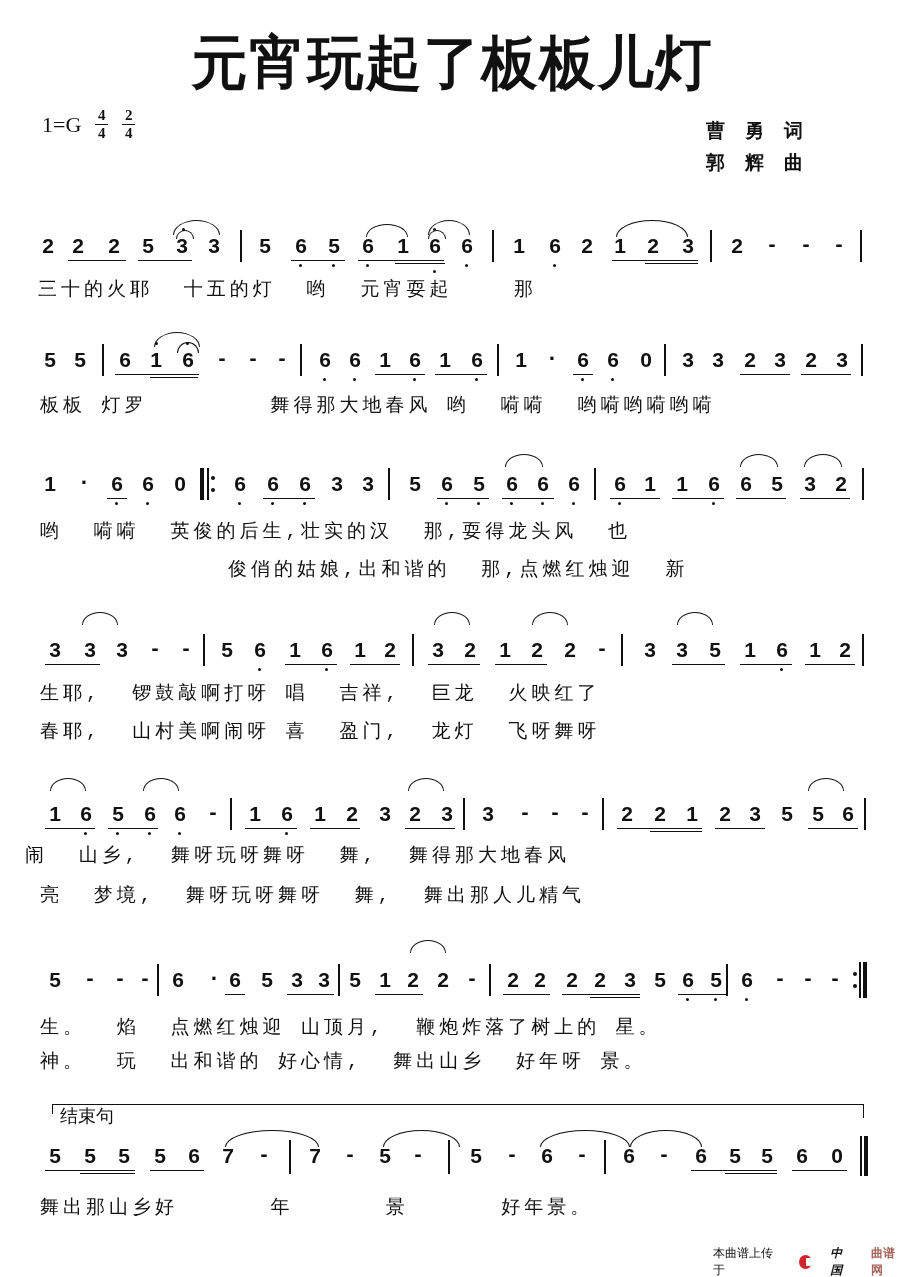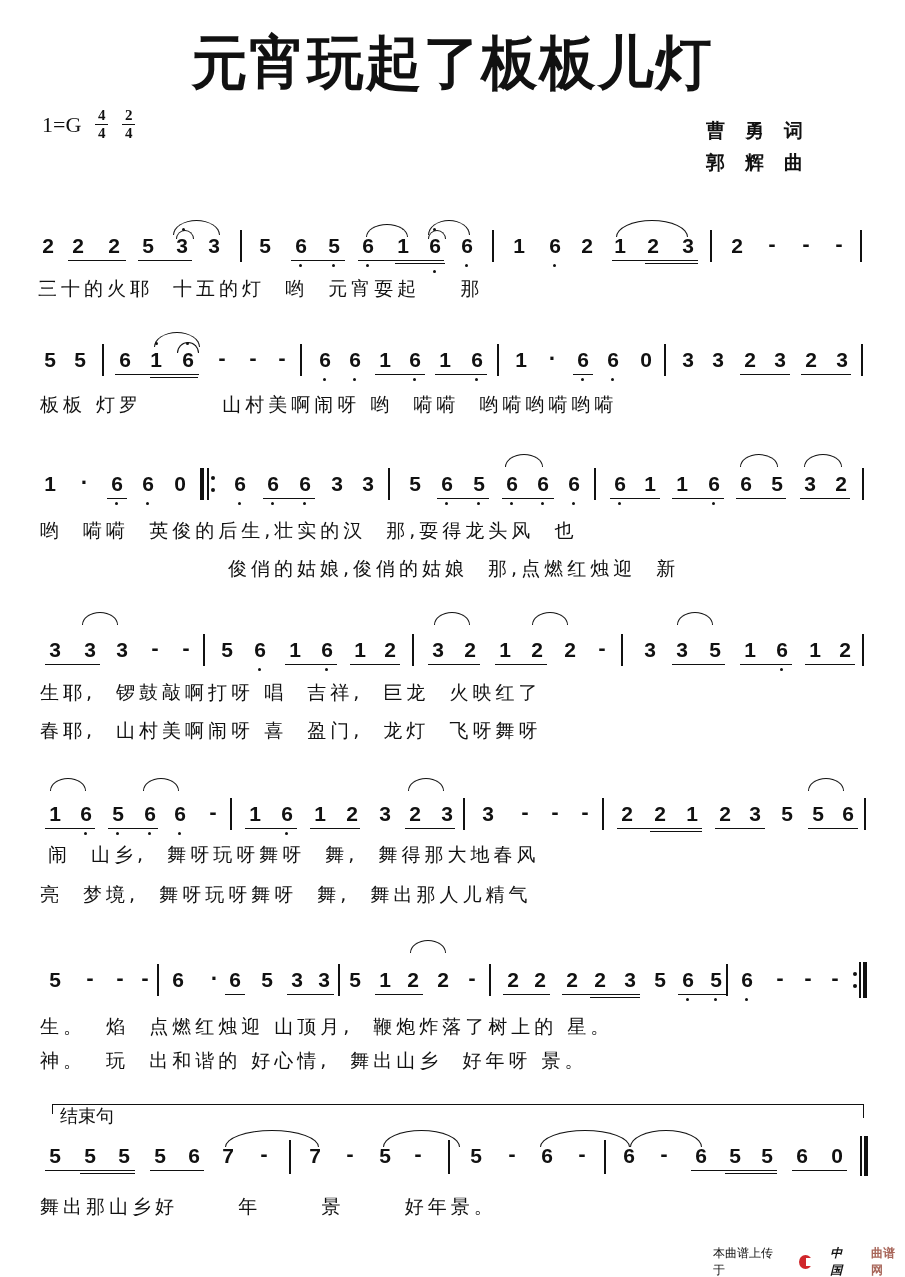--- a/index.html
+++ b/index.html
@@ -9,21 +9,21 @@
   .frac{display:inline-flex;flex-direction:column;align-items:center;font-size:15px;font-weight:bold;line-height:15px;}
   .frac .bar{width:13px;border-top:1.5px solid #111;margin:1px 0;}
   .credits{position:absolute;left:706px;font-size:19px;font-weight:bold;letter-spacing:20px;}
   .line{position:absolute;left:0;width:905px;}
   .n{position:absolute;font-family:"Liberation Sans",sans-serif;font-weight:bold;font-size:21px;width:20px;text-align:center;top:8px;}
   .dash{position:absolute;font-weight:bold;font-size:18px;top:8px;width:20px;text-align:center;}
   .dotb{position:absolute;width:3px;height:3px;background:#111;border-radius:50%;}
   .ul{position:absolute;border-top:1.3px solid #111;height:0;}
   .bar-v{position:absolute;width:1.5px;background:#111;}
   .arc{position:absolute;border:1.4px solid #111;border-bottom:none;border-left-color:#111;border-radius:50% 50% 0 0/100% 100% 0 0;height:12px;}
-  .lyr{position:absolute;font-size:19px;white-space:pre;letter-spacing:4px;}
+  .lyr{position:absolute;font-size:19px;white-space:pre;letter-spacing:4px;font-family:Liberation Mono, monospace;}
   .thick{position:absolute;width:4px;background:#111;}
   .rdot{position:absolute;width:4px;height:4px;background:#111;border-radius:50%;}
   .bracket{position:absolute;border-top:1.5px solid #111;}
   .footer{position:absolute;left:713px;top:1245px;font-size:12px;display:flex;align-items:center;gap:18px;}
   .logo-mark{width:14px;height:14px;border-radius:50%;background:#d0262b;position:relative;}
   .logo-mark:after{content:"";position:absolute;left:7px;top:3px;width:6px;height:8px;background:#fff;}
   .logo-cn{font-weight:bold;font-style:italic;color:#111;}
   .logo-cn2{font-weight:bold;color:#a8665a;}
 </style>
 </head>
@@ -141,21 +141,21 @@
   <div class="bar-v" style="left:664px;top:4px;height:32px"></div>
   <div class="n" style="left:678px">3</div>
     <div class="n" style="left:708px">3</div>
     <div class="n" style="left:740px">2</div>
     <div class="n" style="left:770px">3</div>
     <div class="n" style="left:801px">2</div>
     <div class="n" style="left:832px">3</div>
   <div class="ul" style="left:740px;top:34px;width:50px"></div>
     <div class="ul" style="left:801px;top:34px;width:50px"></div>
   <div class="bar-v" style="left:861px;top:4px;height:32px"></div>
-  <div class="lyr" style="left:40px;top:52px">板板 灯罗        山村美啊闹呀 哟  嗬嗬  哟嗬哟嗬哟嗬</div>
+  <div class="lyr" style="left:40px;top:52px">板板 灯罗        舞得那大地春风 哟  嗬嗬  哟嗬哟嗬哟嗬</div>
 </div>
 
 <div class="line" style="top:464px">
   <div class="arc" style="left:505px;top:-10px;width:36px"></div>
   <div class="arc" style="left:740px;top:-10px;width:36px"></div>
   <div class="arc" style="left:804px;top:-10px;width:36px"></div>
   <div class="n" style="left:40px">1</div>
     <div class="dash" style="left:74px">·</div>
     <div class="n" style="left:107px">6</div>
     <div class="n" style="left:138px">6</div>
@@ -200,21 +200,21 @@
     <div class="n" style="left:800px">3</div>
     <div class="n" style="left:831px">2</div>
   <div class="dotb" style="left:618px;top:38px"></div>
     <div class="dotb" style="left:712px;top:38px"></div>
   <div class="ul" style="left:610px;top:34px;width:50px"></div>
     <div class="ul" style="left:672px;top:34px;width:52px"></div>
     <div class="ul" style="left:736px;top:34px;width:50px"></div>
     <div class="ul" style="left:800px;top:34px;width:50px"></div>
   <div class="bar-v" style="left:862px;top:4px;height:32px"></div>
   <div class="lyr" style="left:40px;top:54px">哟  嗬嗬  英俊的后生,壮实的汉  那,耍得龙头风  也</div>
-  <div class="lyr" style="left:228px;top:92px">俊俏的姑娘,俊俏的姑娘  那,点燃红烛迎  新</div>
+  <div class="lyr" style="left:228px;top:92px">俊俏的姑娘,出和谐的  那,点燃红烛迎  新</div>
 </div>
 
 <div class="line" style="top:630px">
   <div class="arc" style="left:82px;top:-18px;width:34px"></div>
   <div class="arc" style="left:434px;top:-18px;width:34px"></div>
   <div class="arc" style="left:532px;top:-18px;width:34px"></div>
   <div class="arc" style="left:677px;top:-18px;width:34px"></div>
   <div class="n" style="left:45px">3</div>
     <div class="n" style="left:80px">3</div>
     <div class="n" style="left:112px">3</div>
@@ -299,21 +299,21 @@
     <div class="n" style="left:715px">2</div>
     <div class="n" style="left:745px">3</div>
     <div class="n" style="left:777px">5</div>
     <div class="n" style="left:808px">5</div>
     <div class="n" style="left:838px">6</div>
   <div class="ul" style="left:617px;top:34px;width:85px"></div>
     <div class="ul" style="left:650px;top:37px;width:52px"></div>
     <div class="ul" style="left:715px;top:34px;width:50px"></div>
     <div class="ul" style="left:808px;top:34px;width:50px"></div>
   <div class="bar-v" style="left:864px;top:4px;height:32px"></div>
-  <div class="lyr" style="left:48px;top:48px">闹  山乡,  舞呀玩呀舞呀  舞,  舞得那大地春风</div>
+  <div class="lyr" style="left:25px;top:48px">闹  山乡,  舞呀玩呀舞呀  舞,  舞得那大地春风</div>
   <div class="lyr" style="left:40px;top:88px">亮  梦境,  舞呀玩呀舞呀  舞,  舞出那人儿精气</div>
 </div>
 
 <div class="line" style="top:960px">
   <div class="arc" style="left:410px;top:-20px;width:34px"></div>
   <div class="n" style="left:45px">5</div>
     <div class="dash" style="left:80px">-</div>
     <div class="dash" style="left:110px">-</div>
     <div class="dash" style="left:135px">-</div>
   <div class="bar-v" style="left:157px;top:4px;height:32px"></div>

